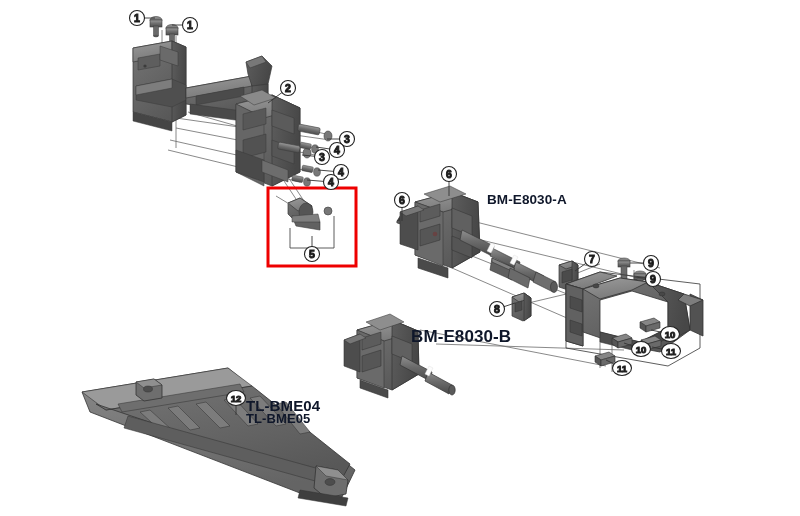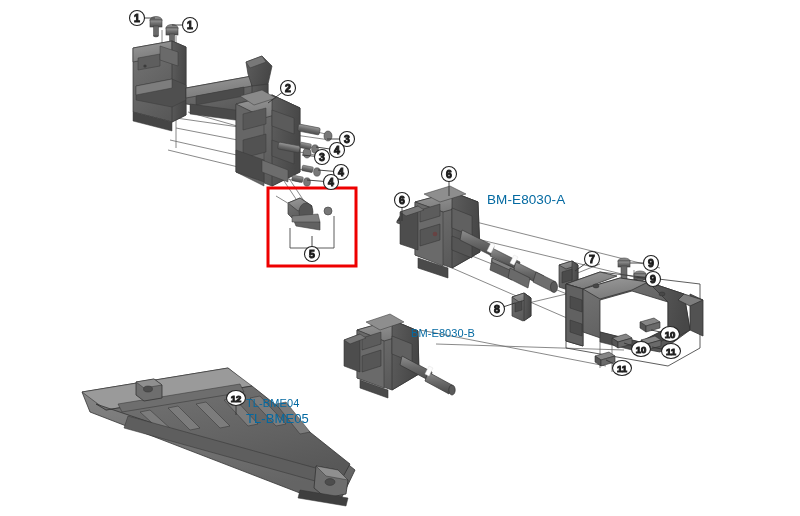--- a/index.html
+++ b/index.html
@@ -1,25 +1,25 @@
 <!DOCTYPE html>
 <html><head>
 <meta charset="utf-8">
 <title>BM-E8030 Exploded View</title>
 <style>
   html,body{margin:0;padding:0;background:#ffffff;}
   body{width:800px;height:516px;overflow:hidden;
        font-family:"Liberation Sans","DejaVu Sans",sans-serif;}
   #stage{position:relative;width:800px;height:516px;background:#fff;}
   #art{position:absolute;left:0;top:0;width:800px;height:516px;}
-  .txt{position:absolute;font-weight:normal;color:#0369a1;white-space:nowrap;
+  .txt{position:absolute;font-weight:bold;color:#0f172a;white-space:nowrap;
        letter-spacing:.1px;}
   .lbl-a{left:487px;top:192px;font-size:13.5px;}
-  .lbl-b{left:411px;top:327px;font-size:11px;}
-  .lbl-t1{left:246px;top:397px;font-size:11px;}
+  .lbl-b{left:411px;top:327px;font-size:17px;}
+  .lbl-t1{left:246px;top:397px;font-size:15px;}
   .lbl-t2{left:246px;top:411px;font-size:13px;}
 </style>
 </head>
 <body>
 
 <div id="stage">
 
   <svg id="art" viewBox="0 0 800 516">
     <defs>
       <linearGradient id="gTop" x1="0" y1="0" x2="0.4" y2="1">

